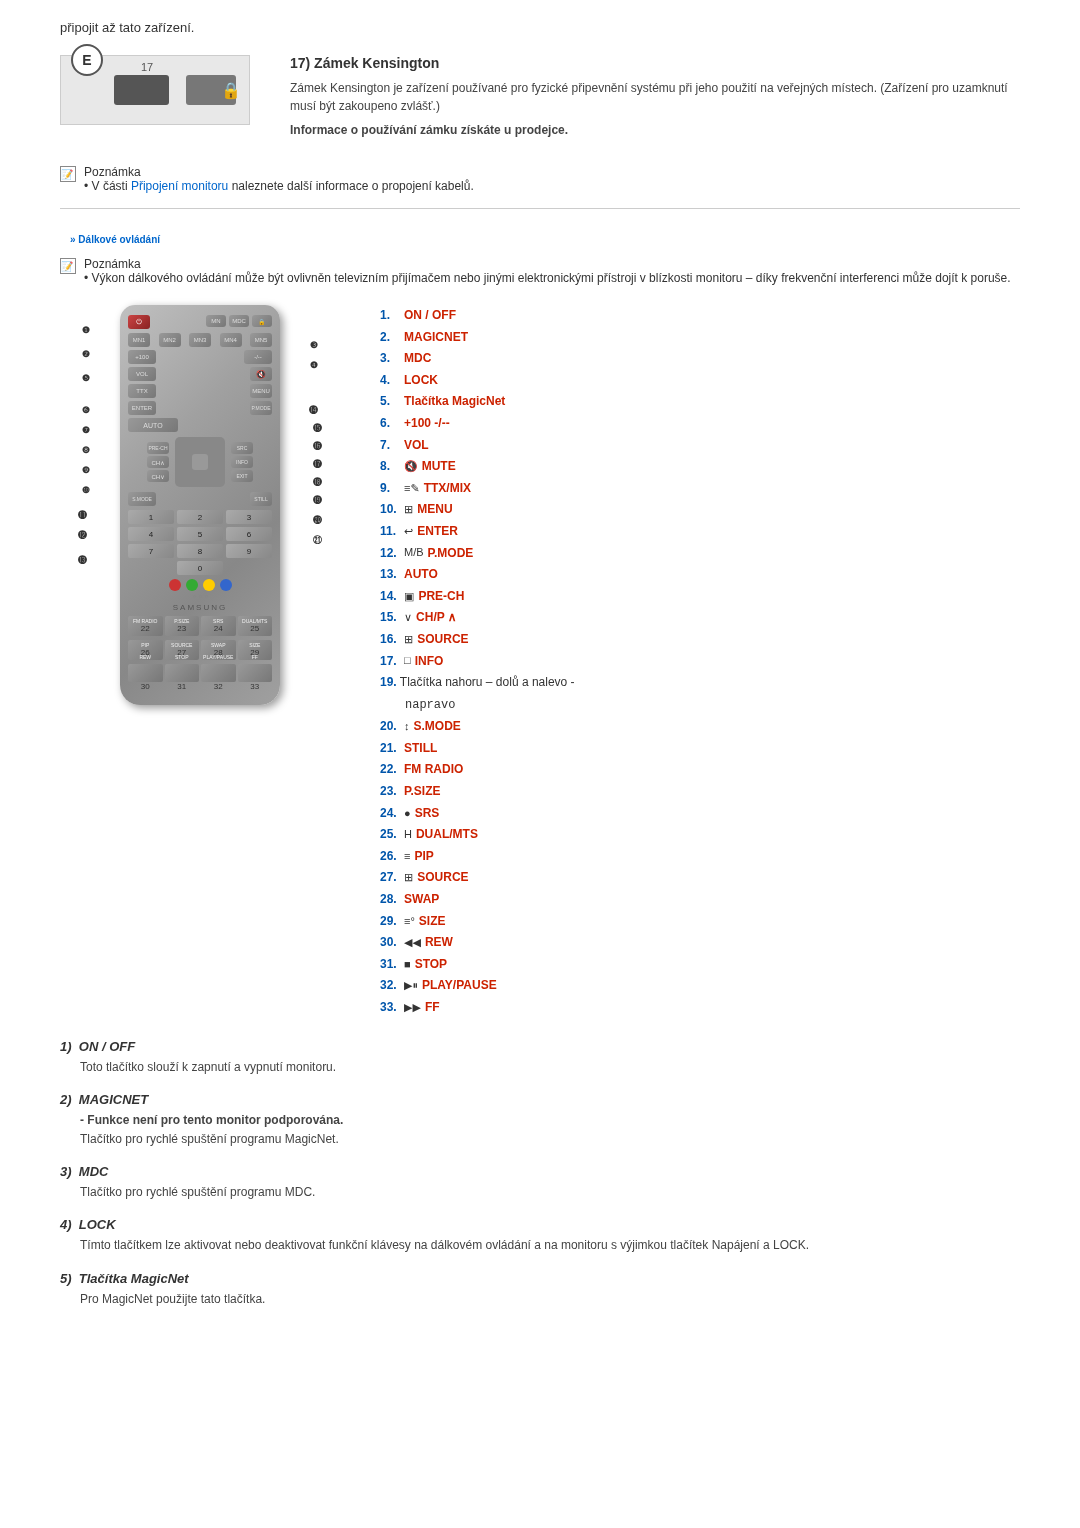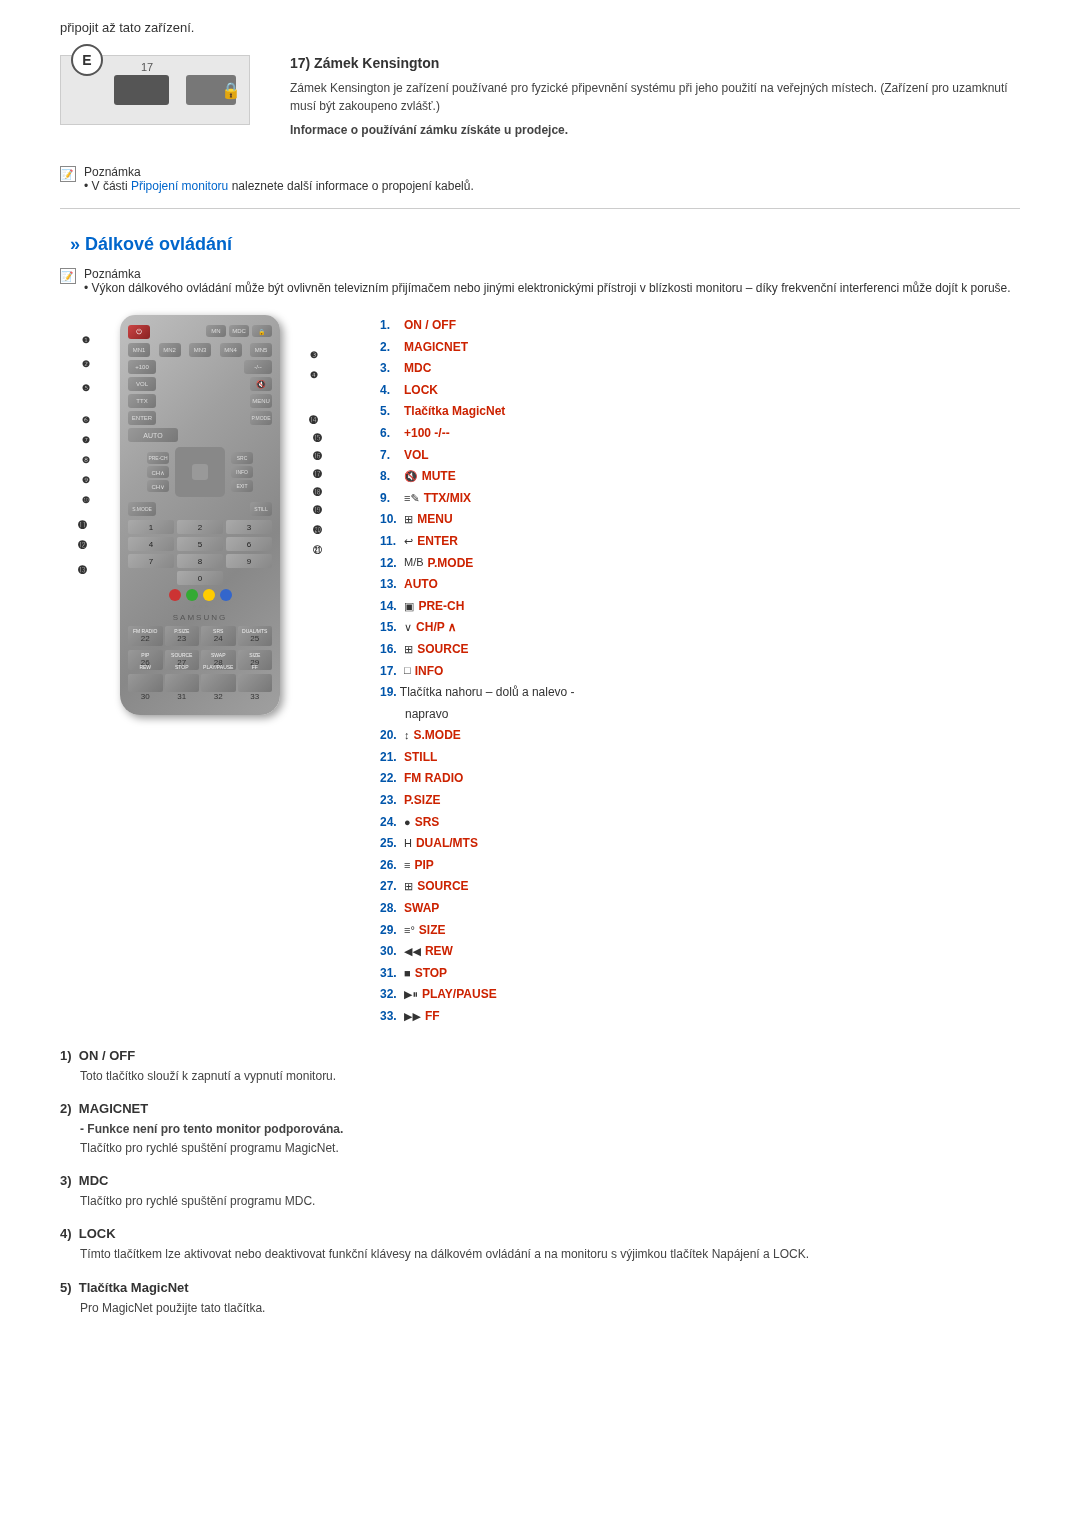--- a/index.html
+++ b/index.html
@@ -115,21 +115,21 @@
     }
     .note-content {
       font-size: 12px;
     }
     .note-content .link {
       color: #0066cc;
       text-decoration: none;
     }
     .section-header {
       color: #0066cc;
-      font-size: 18px;
+      font-size: 10px;
       font-weight: bold;
       margin: 25px 0 10px 0;
       padding-left: 10px;
       border-left: none;
     }
     .section-header::before {
       content: "» ";
       color: #0066cc;
     }
     .remote-section {
@@ -299,20 +299,21 @@
     .descriptions {
       margin-top: 20px;
     }
     .desc-item {
       margin-bottom: 15px;
     }
     .desc-item .desc-num {
       font-weight: bold;
       font-size: 13px;
       margin-bottom: 4px;
+      font-style: italic;
     }
     .desc-item .desc-text {
       font-size: 12px;
       color: #444;
       line-height: 1.6;
       padding-left: 20px;
     }
     .top-row-remote {
       display: flex;
       justify-content: space-between;
@@ -631,21 +632,21 @@
       <span class="label">SOURCE</span>
     </div>
     <div class="legend-item">
       <span class="num">17.</span>
       <span class="icon-inline">□</span>
       <span class="label">INFO</span>
     </div>
     <div class="legend-item" style="display:block;">
       <span class="num">19.</span>
       <span style="font-size:12px; color:#333;">Tlačítka nahoru – dolů a nalevo -</span>
-      <br><span style="padding-left:25px; font-size:12px; color:#333;">napravo</span>
+      <br><span style="padding-left:25px; font-size:12px; color:#333;font-family:Liberation Mono, monospace;">napravo</span>
     </div>
     <div class="legend-item">
       <span class="num">20.</span>
       <span class="icon-inline">↕</span>
       <span class="label">S.MODE</span>
     </div>
     <div class="legend-item">
       <span class="num">21.</span>
       <span class="label">STILL</span>
     </div>

